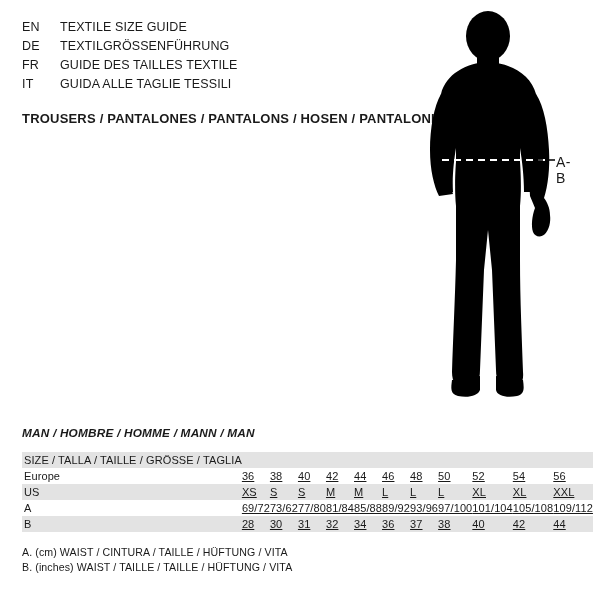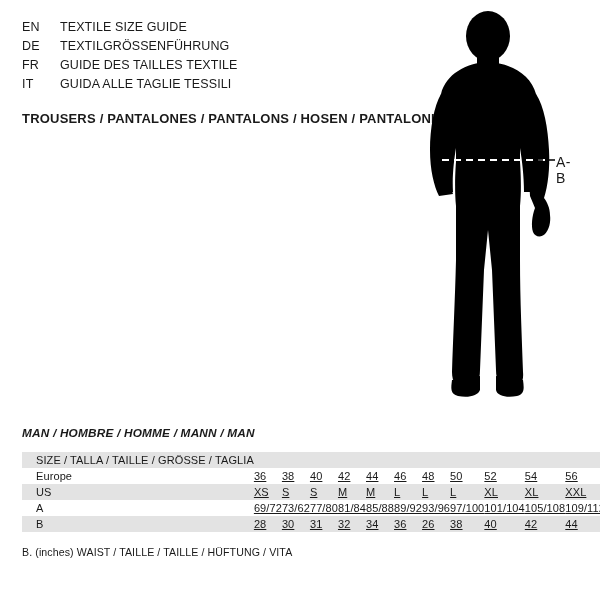--- a/index.html
+++ b/index.html
@@ -94,21 +94,21 @@
   .size-table td {
     padding: 2px 0 2px 0;
     white-space: nowrap;
     letter-spacing: 0.1px;
   }
   .size-table tr.shaded td {
     background: #e3e3e3;
   }
   .size-table td.label-cell {
     width: 92px;
-    padding-left: 14px;
+    padding-left: 2px;
   }
   .size-table td.val {
     width: 42px;
     text-decoration: underline;
   }
   .size-table tr.head td {
     font-weight: normal;
   }
 
   .footnotes {
@@ -263,26 +263,27 @@
       <td class="val">109/112</td>
     </tr>
     <tr class="shaded">
       <td class="label-cell">B</td>
       <td class="val">28</td>
       <td class="val">30</td>
       <td class="val">31</td>
       <td class="val">32</td>
       <td class="val">34</td>
       <td class="val">36</td>
-      <td class="val">26</td>
+      <td class="val">37</td>
       <td class="val">38</td>
       <td class="val">40</td>
       <td class="val">42</td>
       <td class="val">44</td>
     </tr>
   </tbody>
     </table>
 
   <div class="footnotes">
+    <div>A. (cm) WAIST / CINTURA / TAILLE / HÜFTUNG / VITA</div>
     <div>B. (inches) WAIST / TAILLE / TAILLE / HÜFTUNG / VITA</div>
   </div>
 
 </div>
 
 </body></html>

